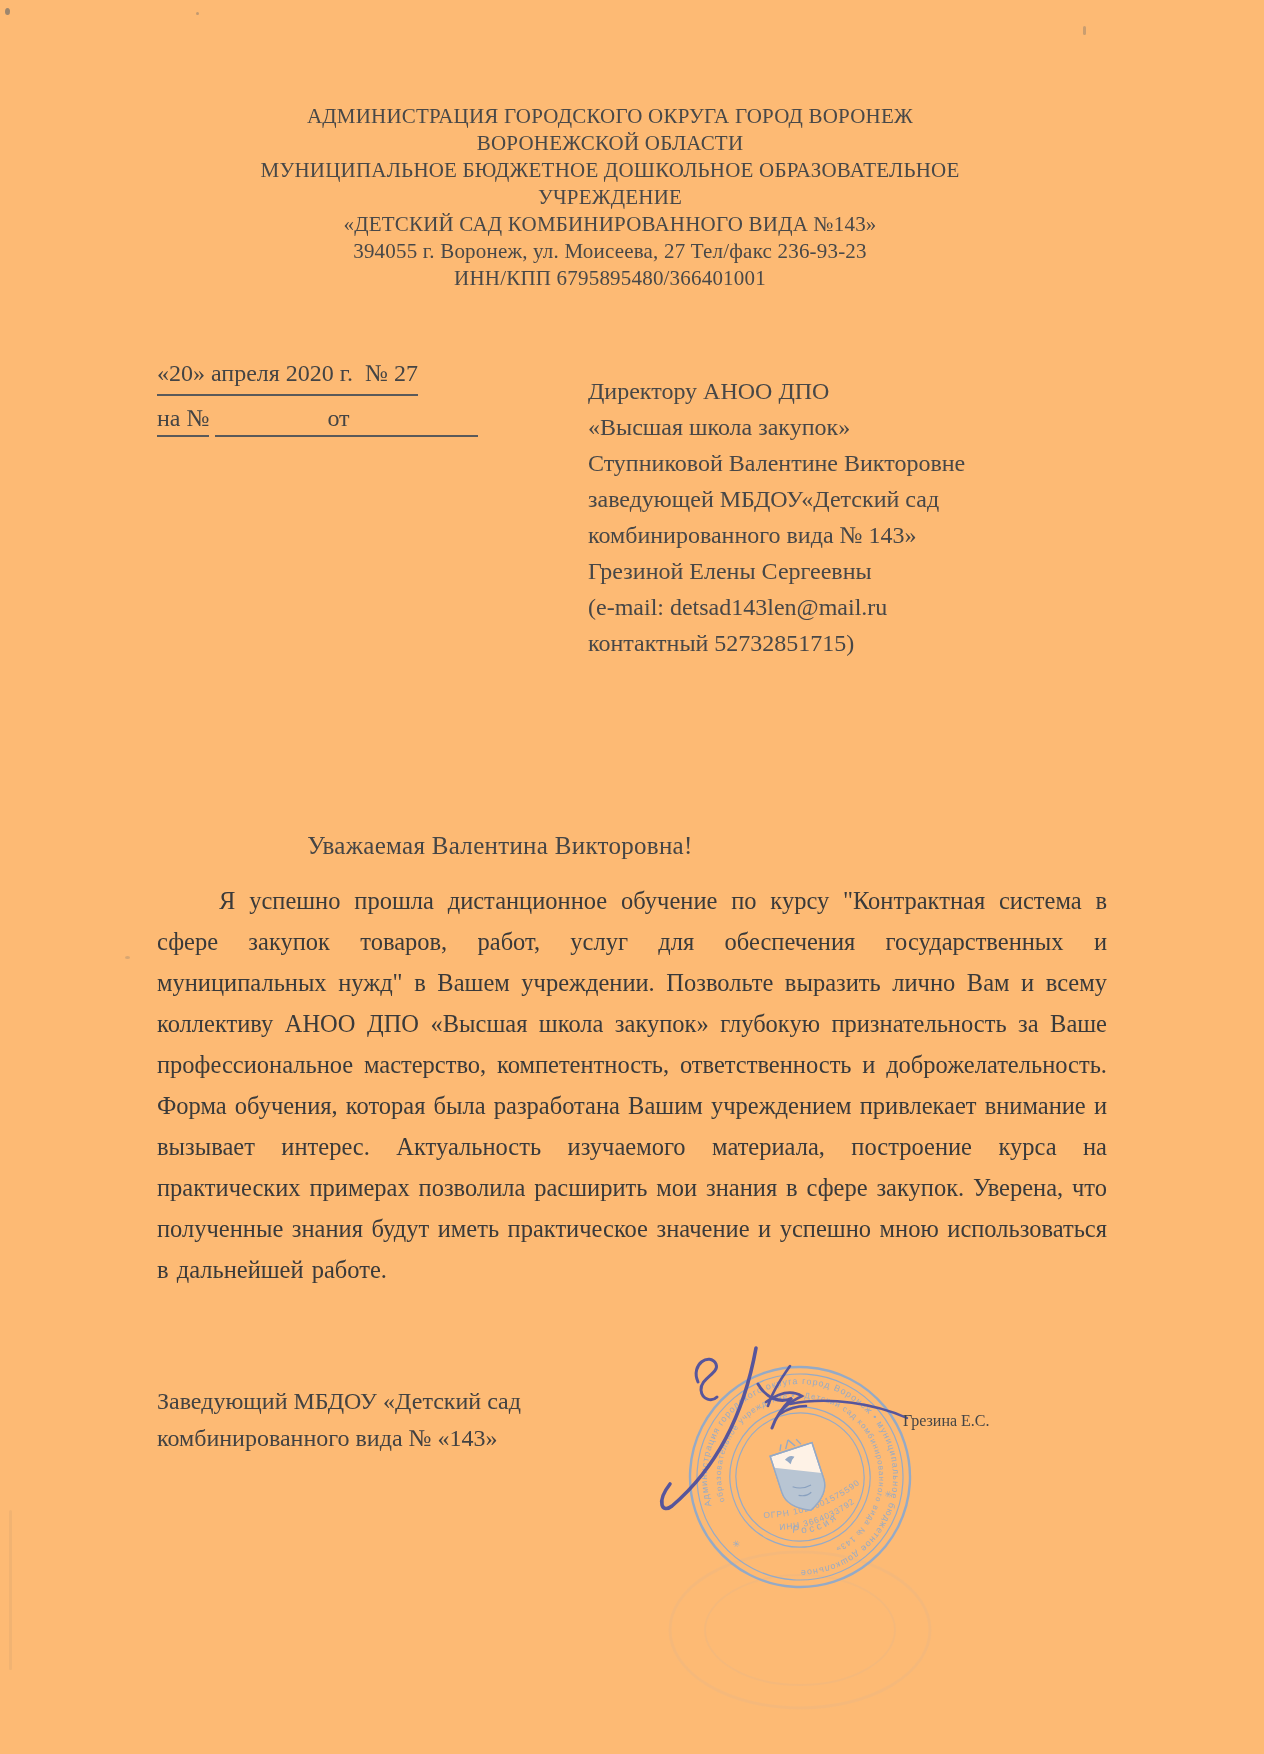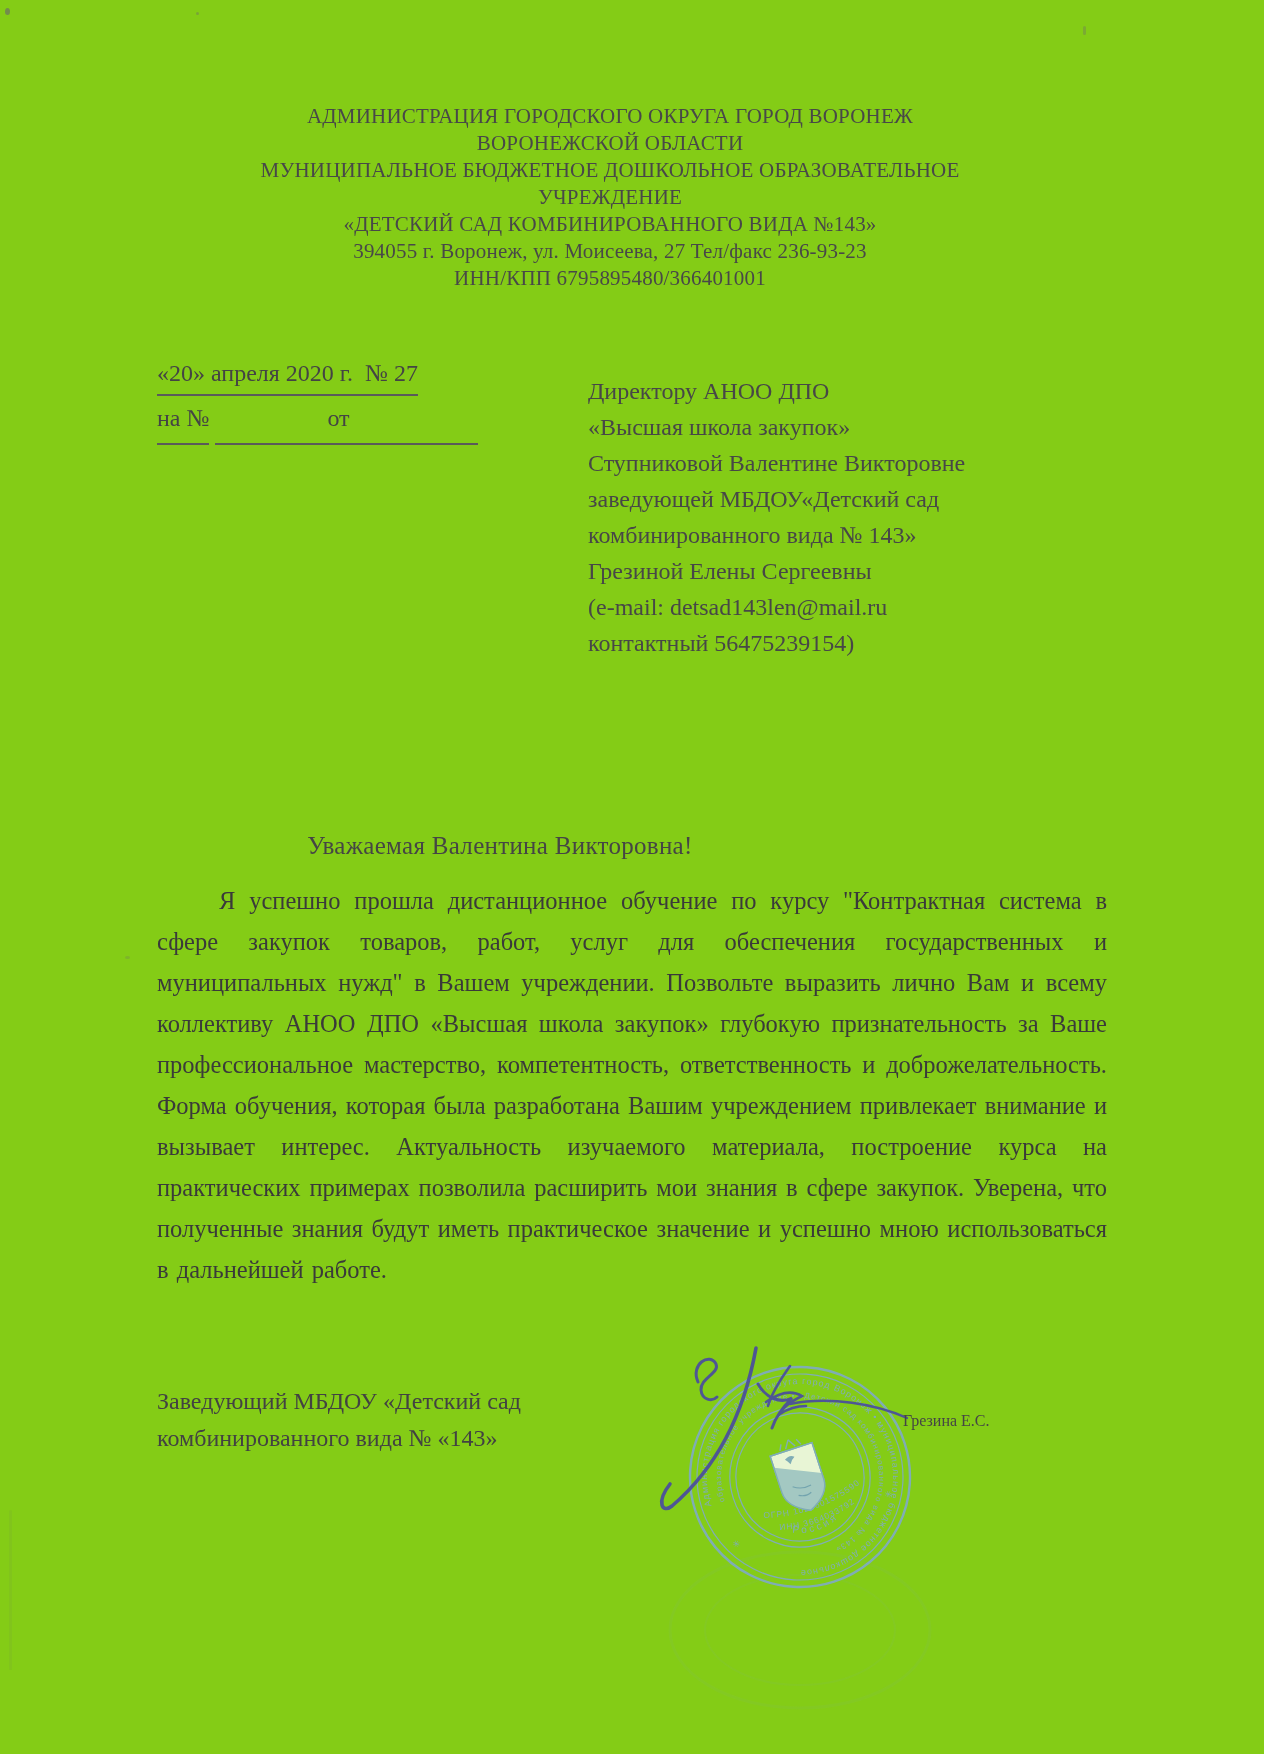--- a/index.html
+++ b/index.html
@@ -1,20 +1,20 @@
 <!DOCTYPE html>
 <html><head>
 <meta charset="utf-8">
 <style>
   html,body{margin:0;padding:0;background:#e8e8e8;}
   .page{
     position:relative;
     width:1264px;height:1754px;
     margin:0 auto;
-    background:#84cc16;
+    background:#fdba74;
     font-family:"Liberation Serif","DejaVu Serif",serif;
     color:#3b3b3b;
     overflow:hidden;
   }
   
   .letterhead{
     position:absolute;left:150px;top:103px;width:920px;
     text-align:center;font-size:21px;line-height:27px;color:#484848;
     letter-spacing:.2px;
   }
@@ -22,21 +22,21 @@
   
   .ref{
     position:absolute;left:157px;top:360px;width:330px;
     font-size:24px;color:#444;
   }
   .ref .dateline{
     display:inline-block;white-space:pre;
     border-bottom:2px solid #5a5a5a;padding-bottom:7px;
   }
   .ref .replyline{margin-top:9px;display:flex;align-items:flex-end;}
-  .ref .replyline .t{border-bottom:2px solid #5a5a5a;padding-bottom:11px;}
+  .ref .replyline .t{border-bottom:2px solid #5a5a5a;padding-bottom:3px;}
   .ref .blank{display:inline-block;border-bottom:2px solid #5a5a5a;height:26px;}
   .ref .blank.b1{width:112px;margin-left:6px;}
   .ref .blank.b2{width:128px;}
   
   .addressee{
     position:absolute;left:588px;top:373px;width:480px;
     font-size:24px;line-height:36px;color:#474747;
   }
   
   .salutation{
@@ -101,21 +101,21 @@
   </div>
 
   <div class="addressee">
     <div>Директору АНОО ДПО</div>
     <div>«Высшая школа закупок»</div>
     <div>Ступниковой Валентине Викторовне</div>
     <div>заведующей МБДОУ«Детский сад</div>
     <div>комбинированного вида № 143»</div>
     <div>Грезиной Елены Сергеевны</div>
     <div>(e-mail: detsad143len@mail.ru</div>
-    <div>контактный 56475239154)</div>
+    <div>контактный 52732851715)</div>
   </div>
 
   <div class="salutation">Уважаемая Валентина Викторовна!</div>
 
   <div class="body-text">Я успешно прошла дистанционное обучение по курсу "Контрактная система в сфере закупок товаров, работ, услуг для обеспечения государственных и муниципальных нужд" в Вашем учреждении. Позвольте выразить лично Вам и всему коллективу АНОО ДПО «Высшая школа закупок» глубокую признательность за Ваше профессиональное мастерство, компетентность, ответственность и доброжелательность.  Форма обучения, которая была разработана Вашим учреждением привлекает внимание и вызывает интерес. Актуальность изучаемого материала, построение курса на практических примерах позволила расширить мои знания в сфере закупок. Уверена, что полученные знания будут иметь практическое значение и успешно мною использоваться в дальнейшей работе.</div>
 
   <div class="sig-title">
     <div>Заведующий МБДОУ «Детский сад</div>
     <div>комбинированного вида № «143»</div>
   </div>

